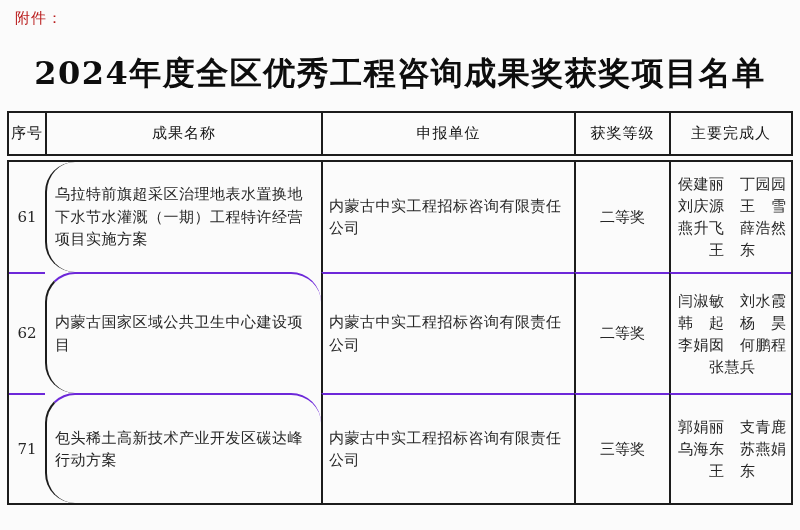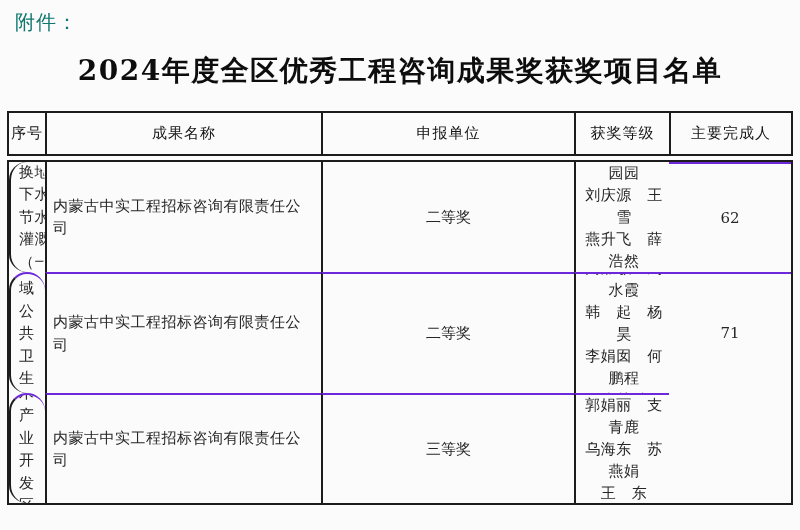--- a/index.html
+++ b/index.html
@@ -4,25 +4,25 @@
 <style>
   html,body{margin:0;padding:0;}
   body{
     width:800px;height:530px;position:relative;overflow:hidden;
     background:#fbfbfb;
     font-family:"DejaVu Serif","Liberation Serif",serif;
     color:#222;
   }
   .attachment{
     position:absolute;left:15px;top:9px;
-    font-size:20px;color:#0f766e;letter-spacing:1px;
+    font-size:15px;color:#b91c1c;letter-spacing:1px;
   }
   .doc-title{
     position:absolute;left:0;top:52px;width:800px;
-    text-align:center;font-size:28px;font-weight:700;color:#0d0d0d;
+    text-align:center;font-size:32px;font-weight:700;color:#0d0d0d;
     letter-spacing:1.5px;
   }
   .tbl{
     position:absolute;left:7px;width:786px;
     box-sizing:border-box;
   }
   .head-row{
     top:111px;height:45px;
     border:2px solid #1c1c1c;
     display:grid;
@@ -67,20 +67,21 @@
 <div class="tbl head-row">
   <div class="cell head-cell">序号</div>
   <div class="cell head-cell bl">成果名称</div>
   <div class="cell head-cell bl">申报单位</div>
   <div class="cell head-cell bl">获奖等级</div>
   <div class="cell head-cell bl">主要完成人</div>
 </div>
 
 <div class="tbl body-rows">
 
+  <div class="cell">61</div>
   <div class="cell cell-name bl">乌拉特前旗超采区治理地表水置换地下水节水灌溉（一期）工程特许经营项目实施方案</div>
   <div class="cell cell-org bl">内蒙古中实工程招标咨询有限责任公司</div>
   <div class="cell bl">二等奖</div>
   <div class="cell cell-people bl">侯建丽　丁园园
 刘庆源　王　雪
 燕升飞　薛浩然
 王　东</div>
 
   <div class="cell bt">62</div>
   <div class="cell cell-name bl bt">内蒙古国家区域公共卫生中心建设项目</div>

